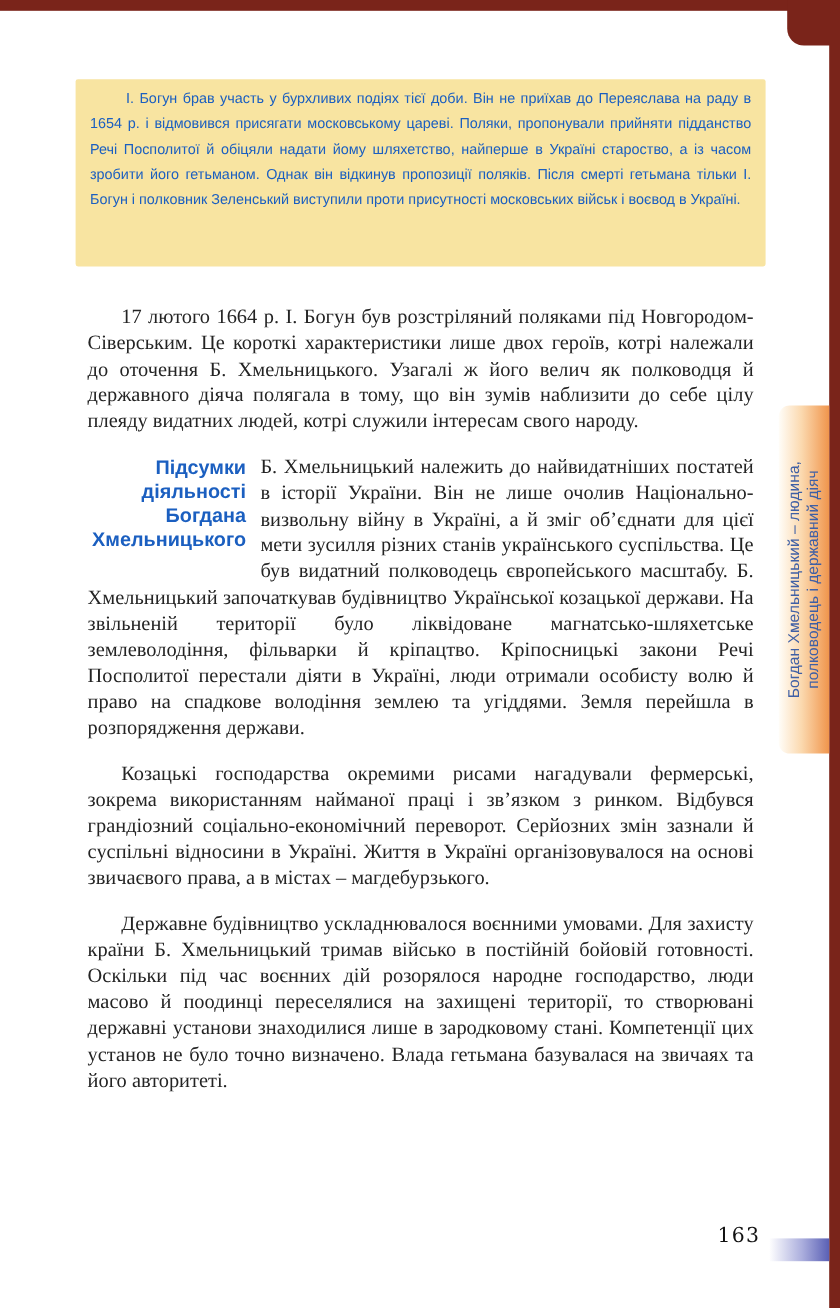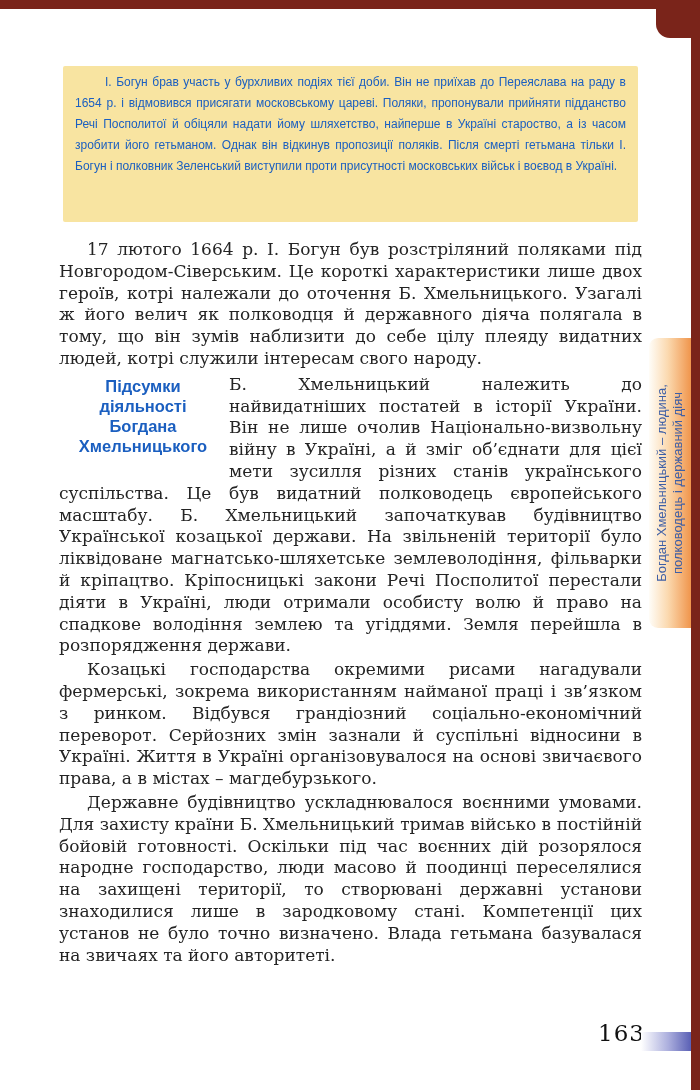--- a/index.html
+++ b/index.html
@@ -38,32 +38,32 @@
     text-indent:30px;
   }
   
   .body-col{
     position:absolute;left:57px;top:237px;width:587px;
     font-family:"DejaVu Serif","Liberation Serif",serif;
     color:var(--body-text);
     font-size:17px;line-height:21.8px;
     text-align:justify;
   }
-  .body-col p{margin:2px;}
+  .body-col p{margin:16px;font-family:Liberation Serif, serif;}
   .body-col p.indent{text-indent:28px;}
   .section{margin-top:4px;}
   .side-heading{
     float:left;
     width:148px;
-    margin:2px 12px 8px 12px;
+    margin:2px 12px 8px 0;
     font-family:"Liberation Sans",sans-serif;
     font-weight:bold;
     font-size:16.5px;line-height:20px;
     color:var(--accent-blue);
-    text-align:center;
+    text-align:right;
   }
   
   .side-tab{
     position:absolute;right:9px;top:338px;width:42px;height:290px;
     background:linear-gradient(to right,#fffdf8 0%,#fbd9af 45%,var(--tab-orange) 100%);
     border-radius:9px 0 0 9px;
     overflow:hidden;
   }
   .side-tab .rot{
     position:absolute;left:0;top:0;
@@ -73,21 +73,21 @@
     display:flex;flex-direction:column;justify-content:center;align-items:center;
     color:var(--tab-text-blue);
     font-size:13px;line-height:16px;
     text-align:center;
     white-space:nowrap;
   }
   
   .page-number{
     position:absolute;left:598px;top:1020px;
     font-family:"DejaVu Serif","Liberation Serif",serif;
-    font-size:23px;color:#111;
+    font-size:17px;color:#111;
     letter-spacing:1px;
   }
   .footer-bar{
     position:absolute;left:641px;top:1032px;width:50px;height:19px;
     background:linear-gradient(to right,#ffffff 0%,#abaedd 55%,var(--footer-bar-blue) 100%);
   }
 </style>
 </head>
 <body>
 

